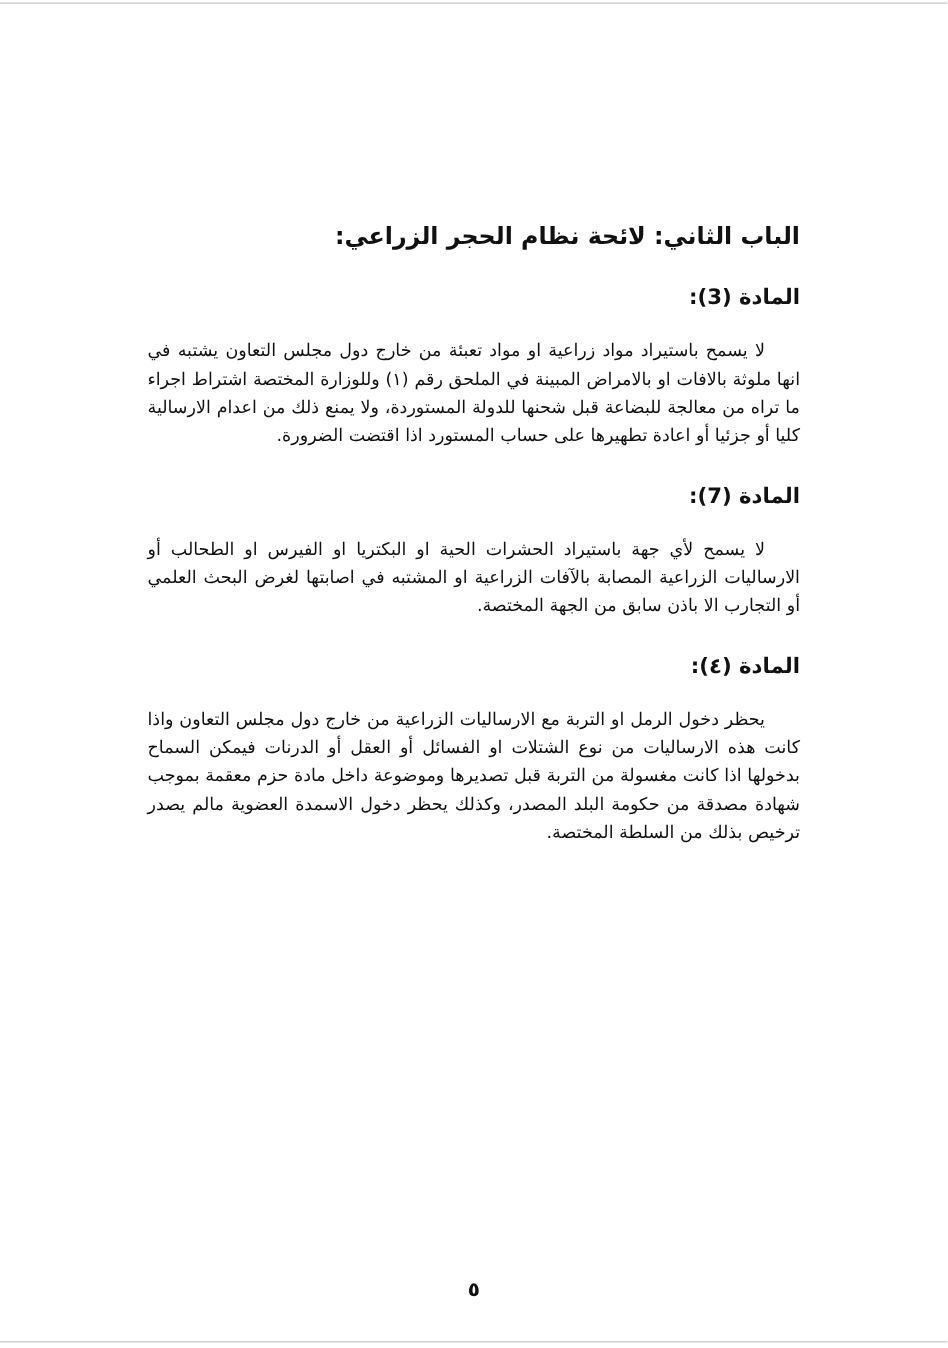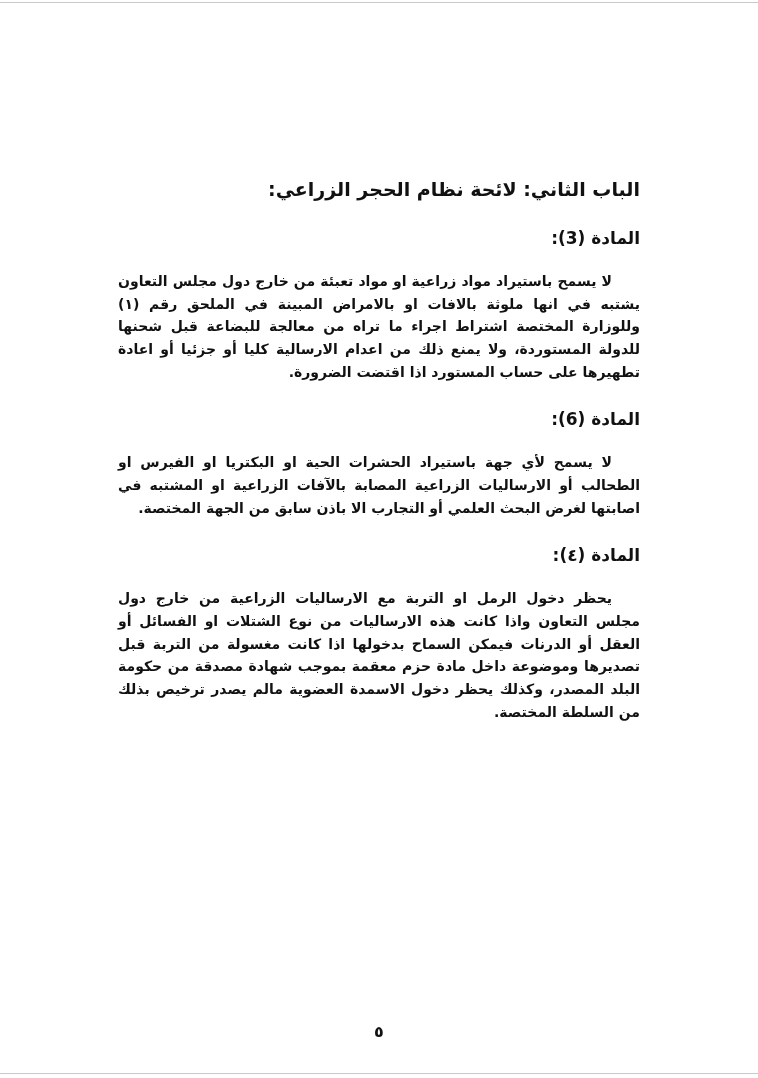--- a/index.html
+++ b/index.html
@@ -49,21 +49,21 @@
     font-weight: bold;
     margin: 26px 0 22px 0;
     text-align: right;
   }
   .article-body {
     font-size: 14px;
     line-height: 1.62;
     margin: 0;
     text-align: justify;
     text-indent: 2em;
-    font-weight: 700;
+    font-weight: 400;
   }
 
   .page-number {
     position: absolute;
     top: 1022px;
     left: 0;
     width: 100%;
     text-align: center;
     font-size: 16px;
     font-weight: bold;
@@ -77,21 +77,21 @@
 <div class="page-content">
 
   <h1 class="doc-title" dir="rtl">الباب الثاني: لائحة نظام الحجر الزراعي:</h1>
 
   <section class="article">
     <h2 class="article-heading" dir="rtl">المادة (3):</h2>
     <p class="article-body" dir="rtl">لا يسمح باستيراد مواد زراعية او مواد تعبئة من خارج دول مجلس التعاون يشتبه في انها ملوثة بالافات او بالامراض المبينة في الملحق رقم (١) وللوزارة المختصة اشتراط اجراء ما تراه من معالجة للبضاعة قبل شحنها للدولة المستوردة، ولا يمنع ذلك من اعدام الارسالية كليا أو جزئيا أو اعادة تطهيرها على حساب المستورد اذا اقتضت الضرورة.</p>
   </section>
 
   <section class="article">
-    <h2 class="article-heading" dir="rtl">المادة (6):</h2>
+    <h2 class="article-heading" dir="rtl">المادة (7):</h2>
   </section>
 
   <section class="article">
     <p class="article-body" dir="rtl">لا يسمح لأي جهة باستيراد الحشرات الحية او البكتريا او الفيرس او الطحالب أو الارساليات الزراعية المصابة بالآفات الزراعية او المشتبه في اصابتها لغرض البحث العلمي أو التجارب الا باذن سابق من الجهة المختصة.</p>
   </section>
 
   <section class="article">
     <h2 class="article-heading" dir="rtl">المادة (٤):</h2>
     <p class="article-body" dir="rtl">يحظر دخول الرمل او التربة مع الارساليات الزراعية من خارج دول مجلس التعاون واذا كانت هذه الارساليات من نوع الشتلات او الفسائل أو العقل أو الدرنات فيمكن السماح بدخولها اذا كانت مغسولة من التربة قبل تصديرها وموضوعة داخل مادة حزم معقمة بموجب شهادة مصدقة من حكومة البلد المصدر، وكذلك يحظر دخول الاسمدة العضوية مالم يصدر ترخيص بذلك من السلطة المختصة.</p>
   </section>

